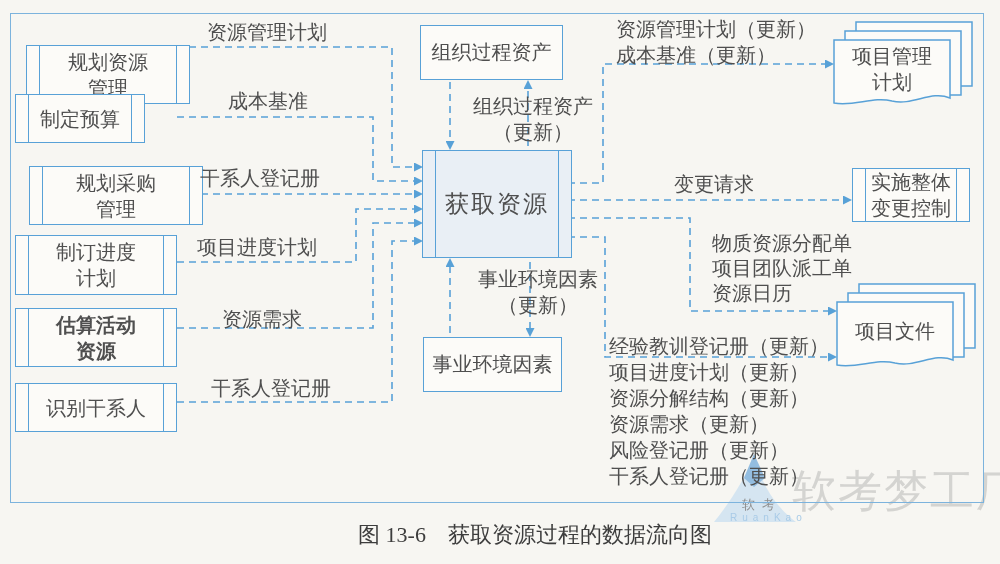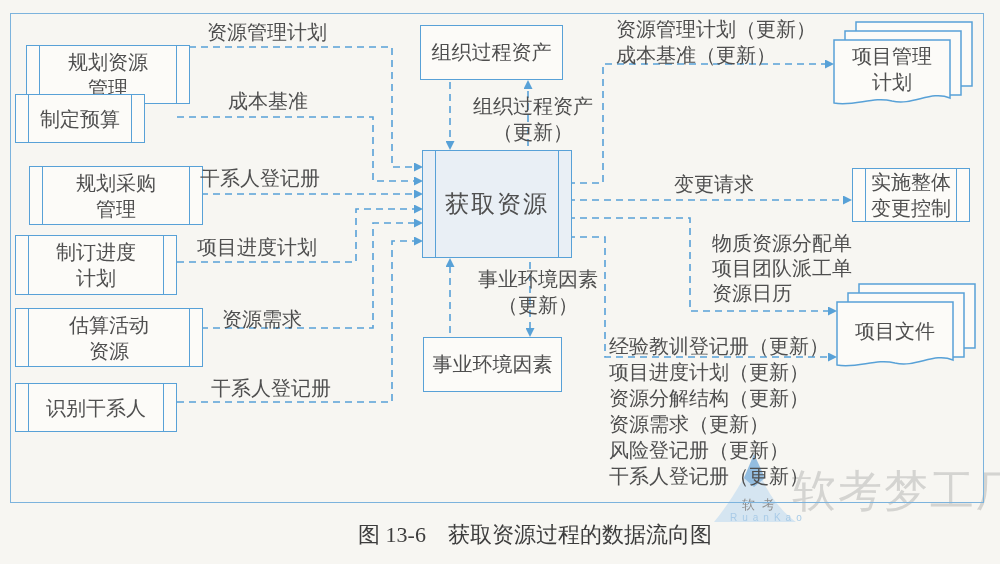--- a/index.html
+++ b/index.html
@@ -83,21 +83,21 @@
     <path class="wire" d="M556 237 H605 V357 H828" marker-end="url(#arr)"></path>
   </svg>
 
   <div class="pbox" style="left:26px;top:21px;width:164px;height:59px;margin-top:24px;">规划资源
 管理</div>
   <div class="pbox" style="left:15px;top:94px;width:130px;height:49px;">制定预算</div>
   <div class="pbox" style="left:29px;top:166px;width:174px;height:59px;">规划采购
 管理</div>
   <div class="pbox" style="left:15px;top:235px;width:162px;height:60px;">制订进度
 计划</div>
-  <div class="pbox" style="left:15px;top:308px;width:188px;height:59px;">估算活动
+  <div class="pbox" style="left:15px;top:308px;width:162px;height:59px;font-weight:bold;">估算活动
 资源</div>
   <div class="pbox" style="left:15px;top:383px;width:162px;height:49px;">识别干系人</div>
 
   <div class="flabel" style="left:207px;top:19px;">资源管理计划</div>
   <div class="flabel" style="left:228px;top:88px;">成本基准</div>
   <div class="flabel" style="left:200px;top:165px;">干系人登记册</div>
   <div class="flabel" style="left:197px;top:234px;">项目进度计划</div>
   <div class="flabel" style="left:222px;top:306px;">资源需求</div>
   <div class="flabel" style="left:211px;top:375px;">干系人登记册</div>
 

